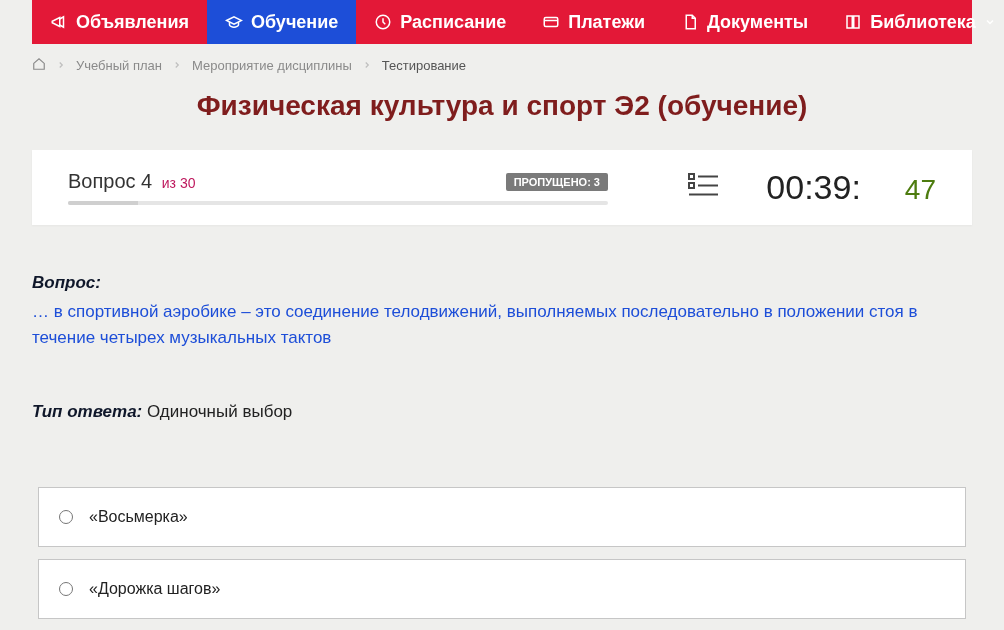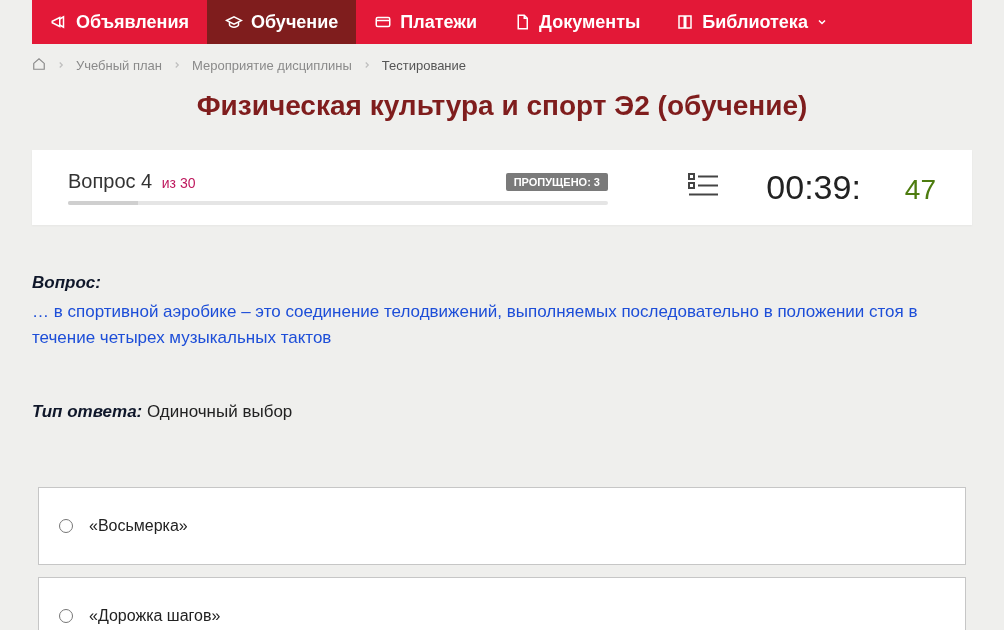--- a/index.html
+++ b/index.html
@@ -22,21 +22,21 @@
   .nav-item {
     display: flex;
     align-items: center;
     padding: 0 18px;
     color: #fff;
     font-weight: 700;
     font-size: 18px;
     cursor: pointer;
     white-space: nowrap;
   }
-  .nav-item.active { background: #7f1d1d; }
+  .nav-item.active { background: #1d4ed8; }
   .nav-item .nicon { margin-right: 8px; display: inline-flex; }
   .nav-item .chev { margin-left: 8px; display: inline-flex; }
   
   .crumbs {
     display: flex;
     align-items: center;
     height: 42px;
     font-size: 13px;
     color: #8a8a8a;
   }
@@ -101,21 +101,21 @@
   .qbody { margin-top: 48px; }
   .qbody .label { font-weight: 700; font-style: italic; font-size: 17px; color: #0f172a; }
   .qtext { margin-top: 6px; font-size: 17px; line-height: 1.55; color: #1d4ed8; }
   .atype { margin-top: 50px; font-size: 17px; }
   .atype .label { font-weight: 700; font-style: italic; }
   
   .answers { margin-top: 65px; padding: 0 6px; }
   .answer {
     border: 1px solid #c6c6c6;
     background: #fff;
-    padding: 29px 20px;
+    padding: 20px 20px;
     margin-bottom: 12px;
     display: flex;
     align-items: center;
     cursor: pointer;
   }
   .answer input[type=radio] {
     margin-right: 16px;
     width: 14px; height: 14px;
   }
   .answer-text { font-size: 16px; color: #222; }
@@ -137,20 +137,29 @@
       <span>Объявления</span>
     </div>
     <div class="nav-item active">
       <span class="nicon">
         <svg width="18" height="18" viewBox="0 0 24 24" fill="none" stroke="white" stroke-width="2">
             <path d="M2 10l10-5 10 5-10 5-10-5z"></path>
             <path d="M6 12v4c0 1 3 3 6 3s6-2 6-3v-4"></path>
           </svg>
       </span>
       <span>Обучение</span>
+    </div>
+    <div class="nav-item">
+      <span class="nicon">
+        <svg width="18" height="18" viewBox="0 0 24 24" fill="none" stroke="white" stroke-width="2">
+            <circle cx="12" cy="12" r="9"></circle>
+            <path d="M12 7v5l3 3"></path>
+          </svg>
+      </span>
+      <span>Расписание</span>
     </div>
     <div class="nav-item">
       <span class="nicon">
         <svg width="18" height="18" viewBox="0 0 24 24" fill="none" stroke="white" stroke-width="2">
             <rect x="3" y="6" width="18" height="12" rx="2"></rect>
             <path d="M3 10h18"></path>
           </svg>
       </span>
       <span>Платежи</span>
     </div>

